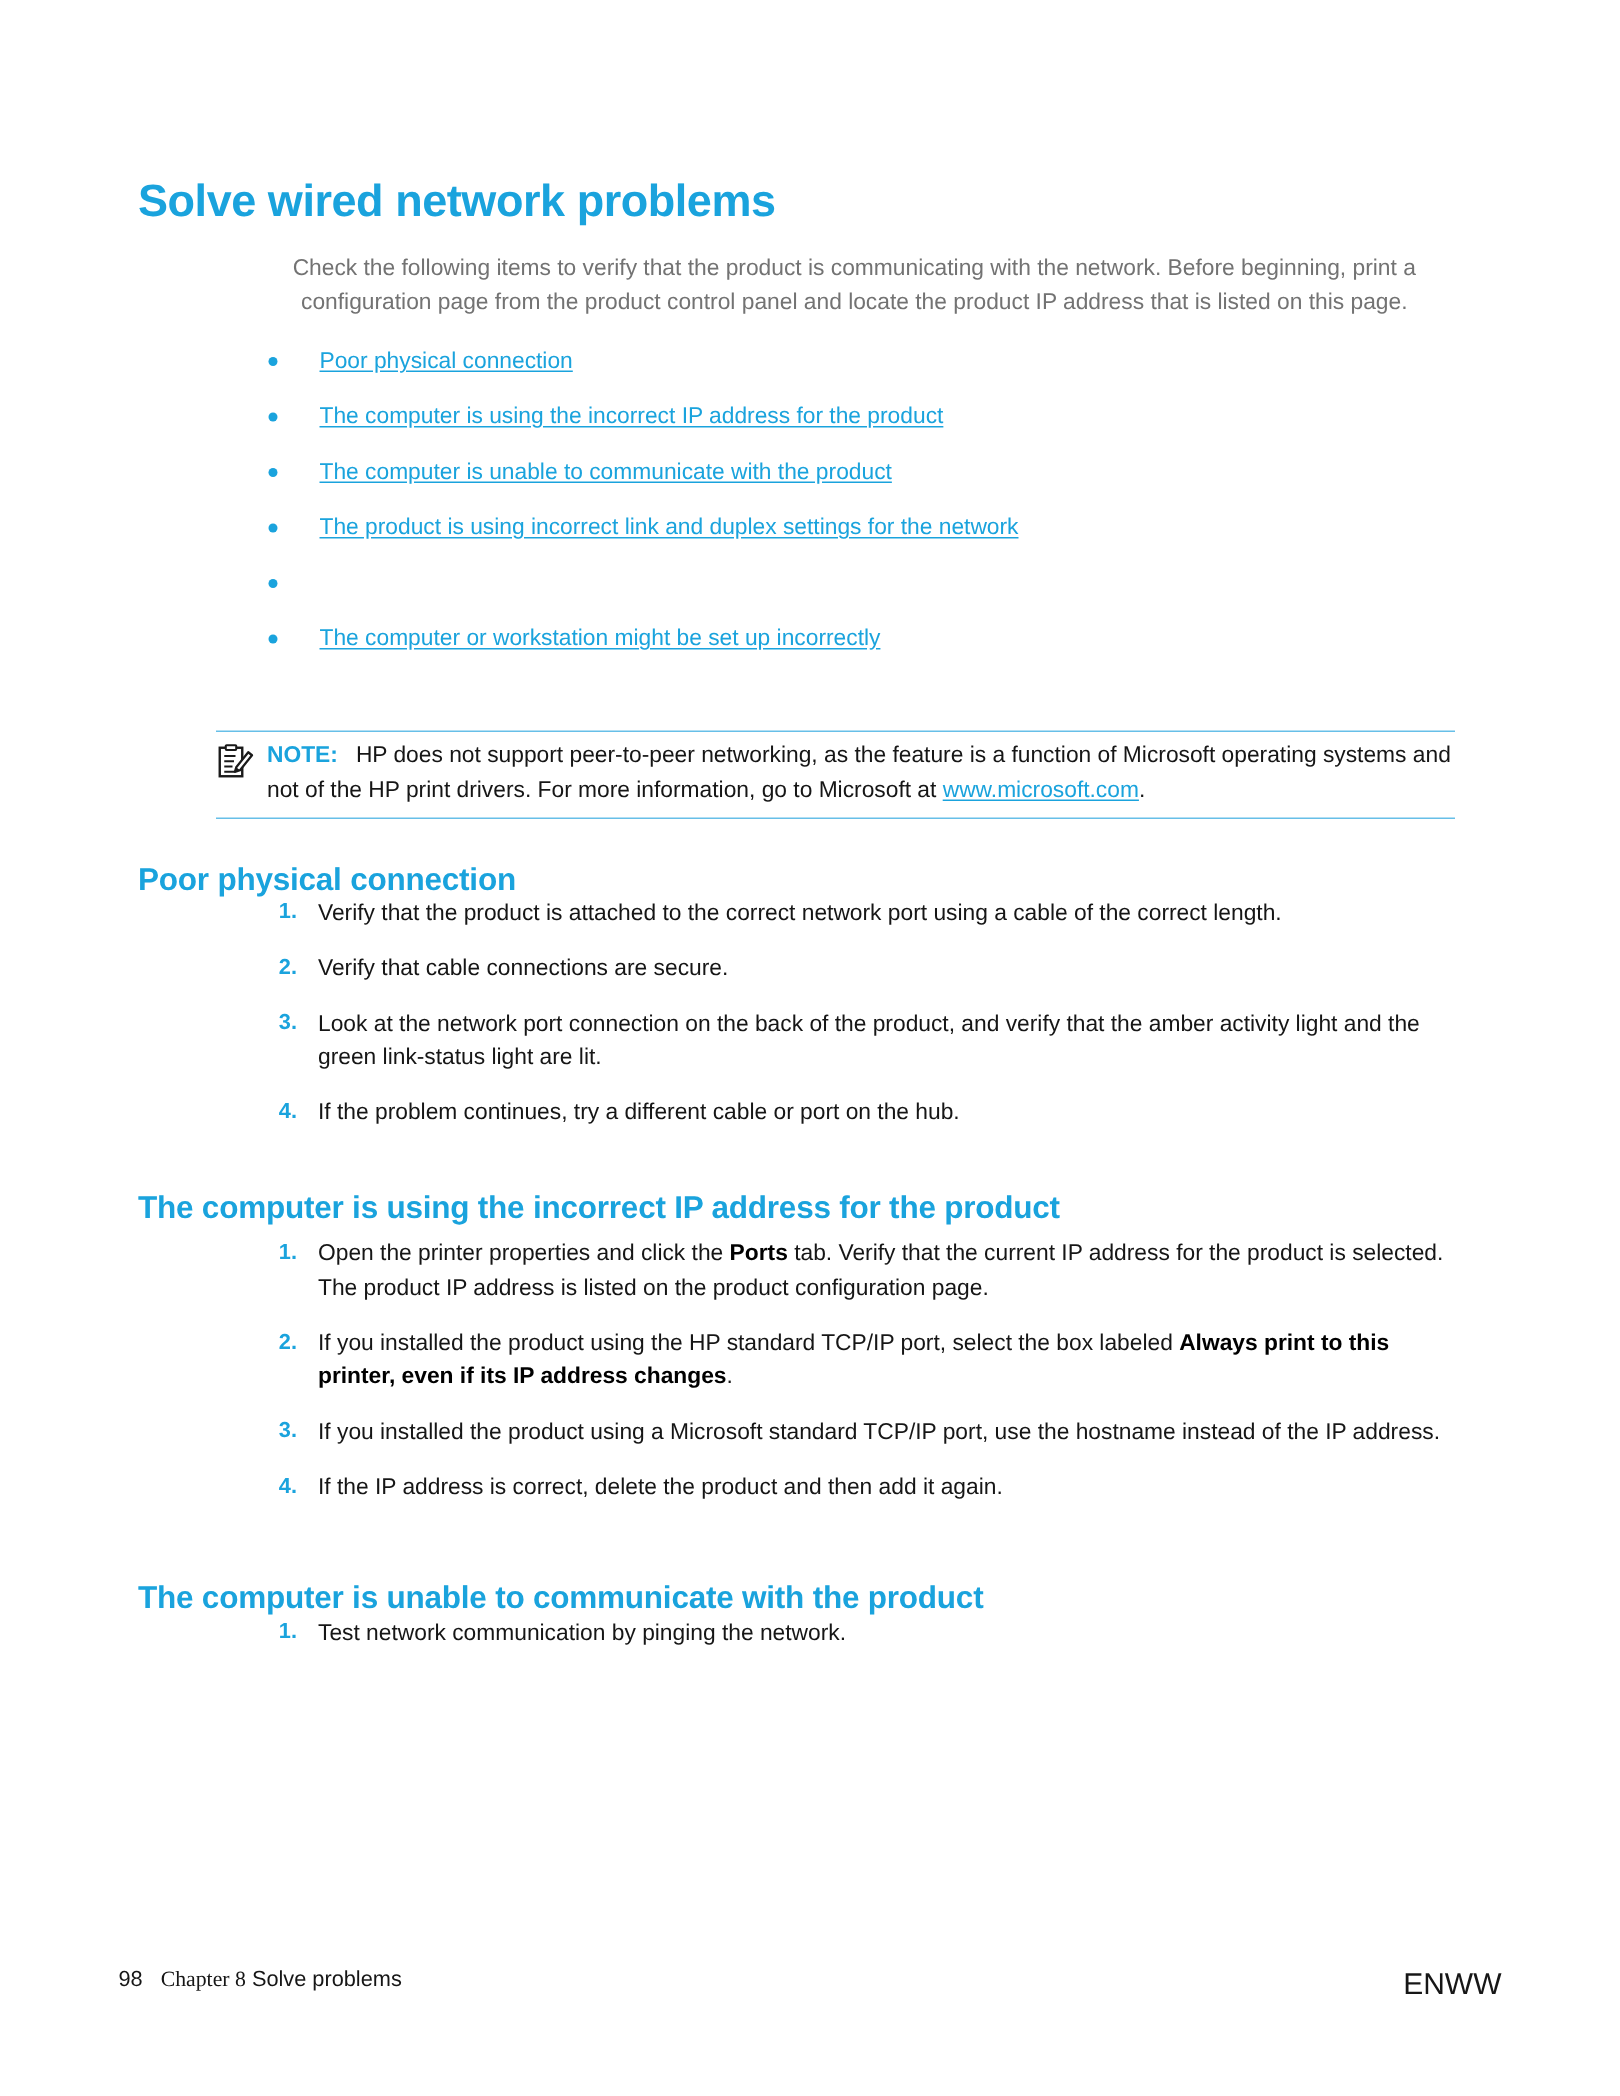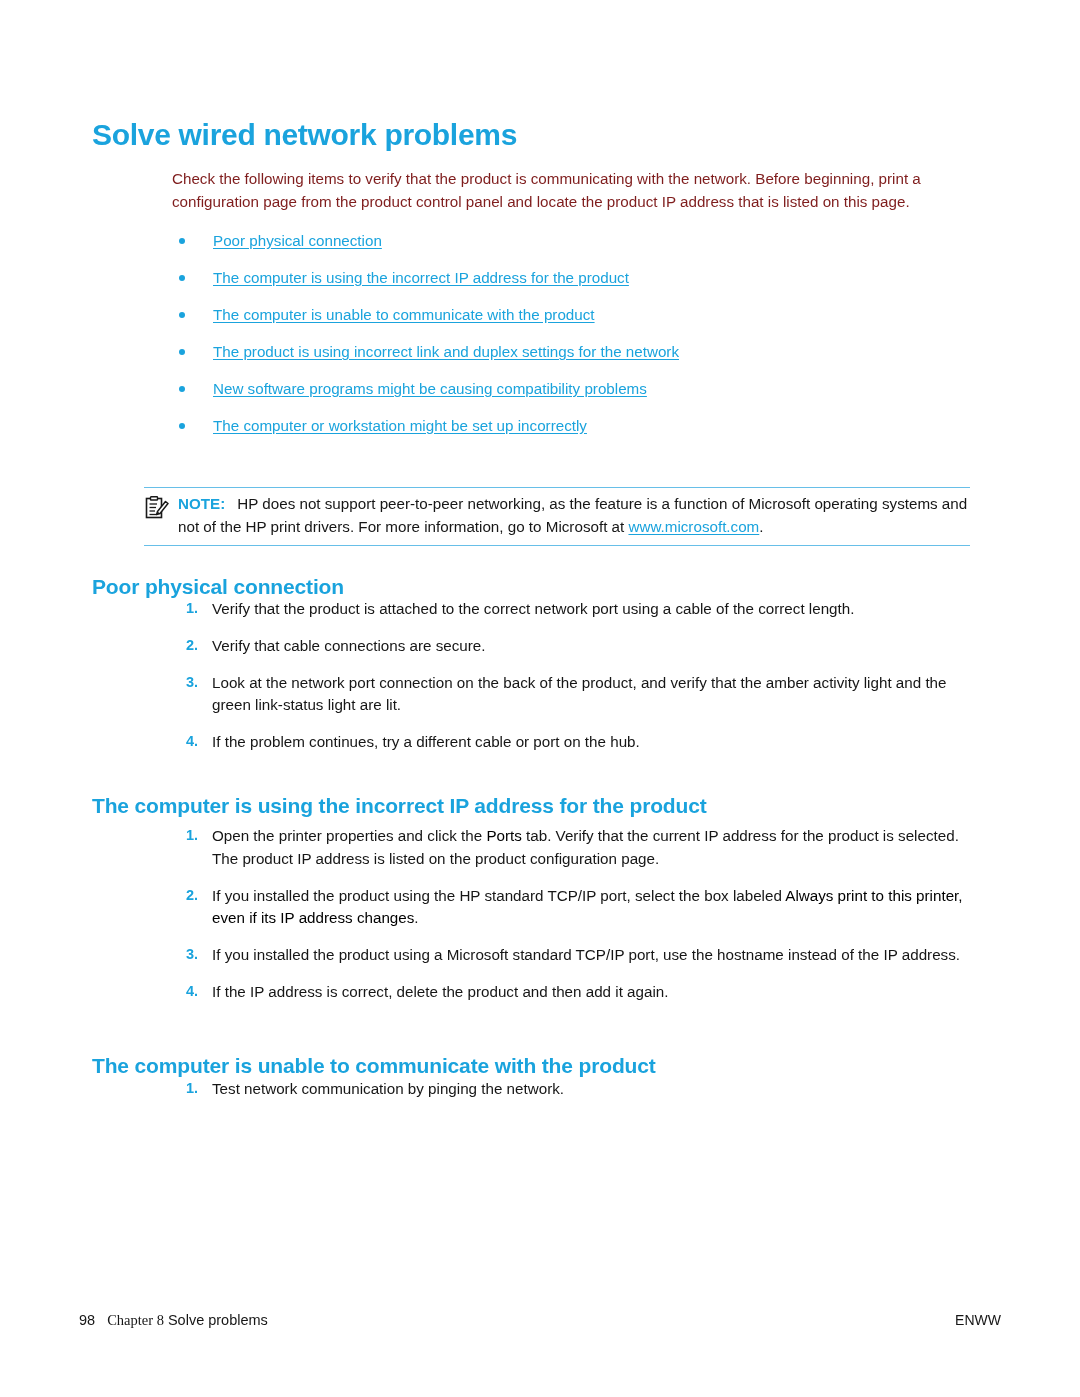--- a/index.html
+++ b/index.html
@@ -36,22 +36,22 @@
   }
 
   
   .intro {
     position: absolute;
     left: 172px;
     top: 152px;
     width: 795px;
     font-size: 15.2px;
     line-height: 1.52;
-    color: #7f1d1d;
-    text-align: left;
+    color: #737373;
+    text-align: center;
   }
 
   
   .link-list {
     position: absolute;
     left: 172px;
     top: 231px;
     width: 800px;
   }
   .link-item {
@@ -142,21 +142,21 @@
   .step .num {
     position: absolute;
     left: 4px;
     top: 0;
     width: 22px;
     text-align: right;
     font-weight: bold;
     color: #1aa3dd;
     font-size: 14.5px;
   }
-  .step b { font-weight: normal; color: #000; }
+  .step b { font-weight: bold; color: #000; }
 
   
   .footer {
     position: absolute;
     left: 0;
     right: 0;
     top: 1312px;
     height: 24px;
   }
   .footer-left {
@@ -166,21 +166,21 @@
     font-size: 14.5px;
     color: #161616;
     white-space: nowrap;
   }
   .footer-left .pageno { margin-right: 12px; }
   .footer-left .chap { margin-right: 4px; font-family: Liberation Serif, serif; }
   .footer-right {
     position: absolute;
     right: 79px;
     top: 0;
-    font-size: 14px;
+    font-size: 20px;
     color: #161616;
   }
 </style>
 </head>
 <body>
 
 <div class="page">
 
   <h1 class="page-title">Solve wired network problems</h1>
 
@@ -198,21 +198,20 @@
     <div class="link-item">
       <span class="dot"></span>
       <a class="xref">The computer is unable to communicate with the product</a>
     </div>
     <div class="link-item">
       <span class="dot"></span>
       <a class="xref">The product is using incorrect link and duplex settings for the network</a>
     </div>
     <div class="link-item">
       <span class="dot"></span>
-      <a class="xref">New software programs might be causing compatibility problems</a>
     </div>
     <div class="link-item">
       <span class="dot"></span>
       <a class="xref">The computer or workstation might be set up incorrectly</a>
     </div>
   </div>
 
   <div class="note-block">
     <div class="note-inner">
       <span class="note-icon">

